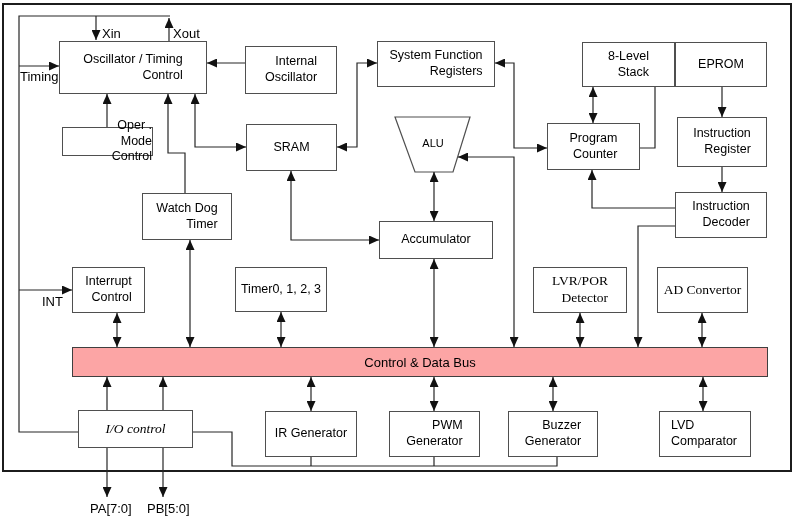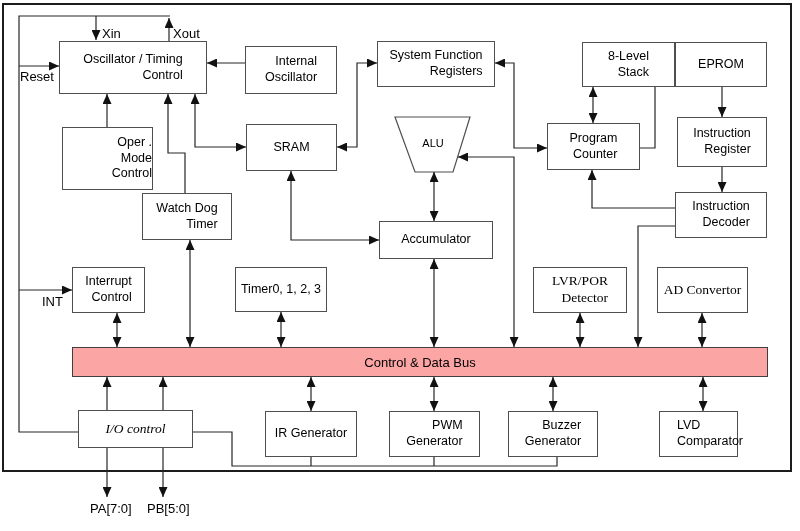--- a/index.html
+++ b/index.html
@@ -19,36 +19,36 @@
   .bus{position:absolute;left:72px;top:347px;width:696px;height:30px;background:#fca5a5;
        border:1px solid #3f3f3f;box-sizing:border-box;display:flex;align-items:center;
        justify-content:center;z-index:2;font-size:13px;}
   .pin{position:absolute;z-index:3;font-size:13px;white-space:nowrap;}
   
   .n-osc{left:59px;top:41px;width:148px;height:53px;}
   .n-iosc{left:245px;top:46px;width:92px;height:48px;}
   .n-sfr{left:377px;top:41px;width:118px;height:46px;}
   .n-stack{left:547px;top:42px;width:93px;height:45px;margin-left:35px;}
   .n-eprom{left:675px;top:42px;width:92px;height:45px;}
-  .n-oper{left:62px;top:127px;width:91px;height:63px;padding-left:21px;}
+  .n-oper{left:62px;top:127px;width:91px;height:29px;padding-left:21px;}
   .n-sram{left:246px;top:124px;width:91px;height:47px;}
   .n-pc{left:547px;top:123px;width:93px;height:47px;}
   .n-ireg{left:677px;top:117px;width:90px;height:50px;}
   .n-wdt{left:142px;top:193px;width:90px;height:47px;}
   .n-acc{left:379px;top:221px;width:114px;height:38px;}
   .n-idec{left:675px;top:192px;width:92px;height:46px;}
   .n-int{left:72px;top:267px;width:73px;height:46px;}
   .n-timer{left:235px;top:267px;width:92px;height:45px;}
   .n-lvr{left:533px;top:267px;width:94px;height:46px;}
   .n-adc{left:657px;top:267px;width:91px;height:46px;}
   .n-io{left:78px;top:410px;width:115px;height:38px;font-style:italic;}
   .n-irgen{left:265px;top:411px;width:92px;height:46px;}
   .n-pwm{left:389px;top:411px;width:91px;height:46px;}
   .n-buz{left:508px;top:411px;width:90px;height:46px;}
-  .n-lvd{left:659px;top:411px;width:79px;height:46px;justify-content:flex-start;padding-left:17px;}
+  .n-lvd{left:659px;top:411px;width:92px;height:46px;justify-content:flex-start;padding-left:11px;}
   .n-lvd .lbl{text-align:left;}
   
   .p-xin{left:102px;top:26px;}
   .p-xout{left:173px;top:26px;}
   .p-reset{left:20px;top:69px;}
   .p-int{left:42px;top:294px;}
   .p-pa{left:90px;top:501px;}
   .p-pb{left:147px;top:501px;}
 </style>
 </head>
@@ -185,18 +185,18 @@
     <span class="lbl">Buzzer
 Generator</span>
   </div>
   <div class="node n-lvd">
     <span class="lbl">LVD
 Comparator</span>
   </div>
 
   <span class="pin p-xin">Xin</span>
   <span class="pin p-xout">Xout</span>
-  <span class="pin p-reset">Reset</span>
+  <span class="pin p-reset">Timing</span>
   <span class="pin p-int">INT</span>
   <span class="pin p-pa">PA[7:0]</span>
   <span class="pin p-pb">PB[5:0]</span>
 
 </div>
 
 </body></html>

